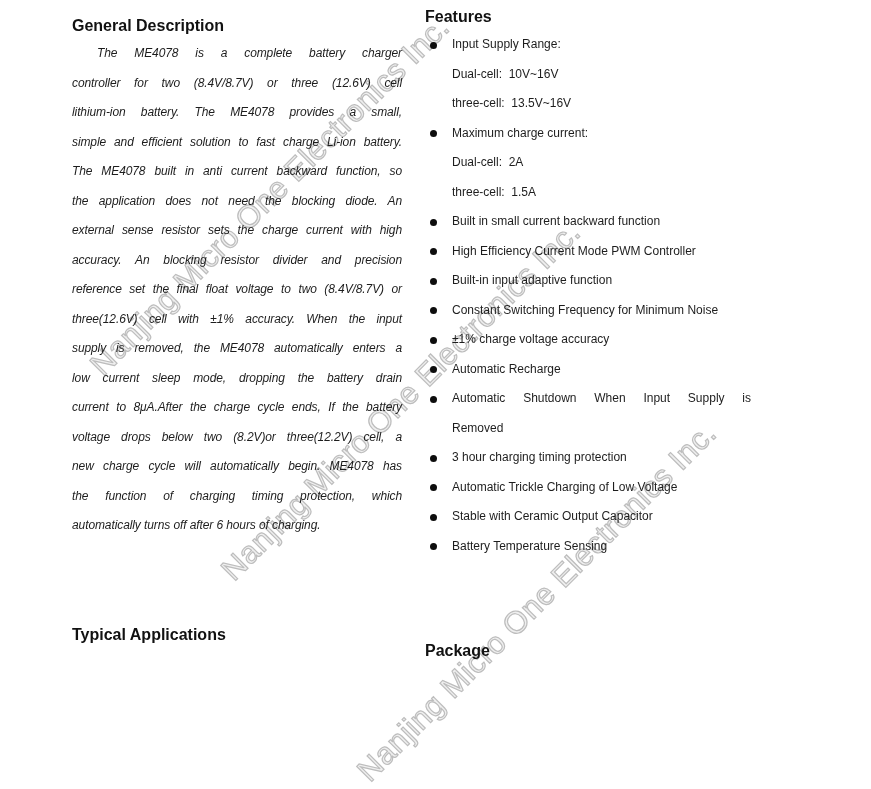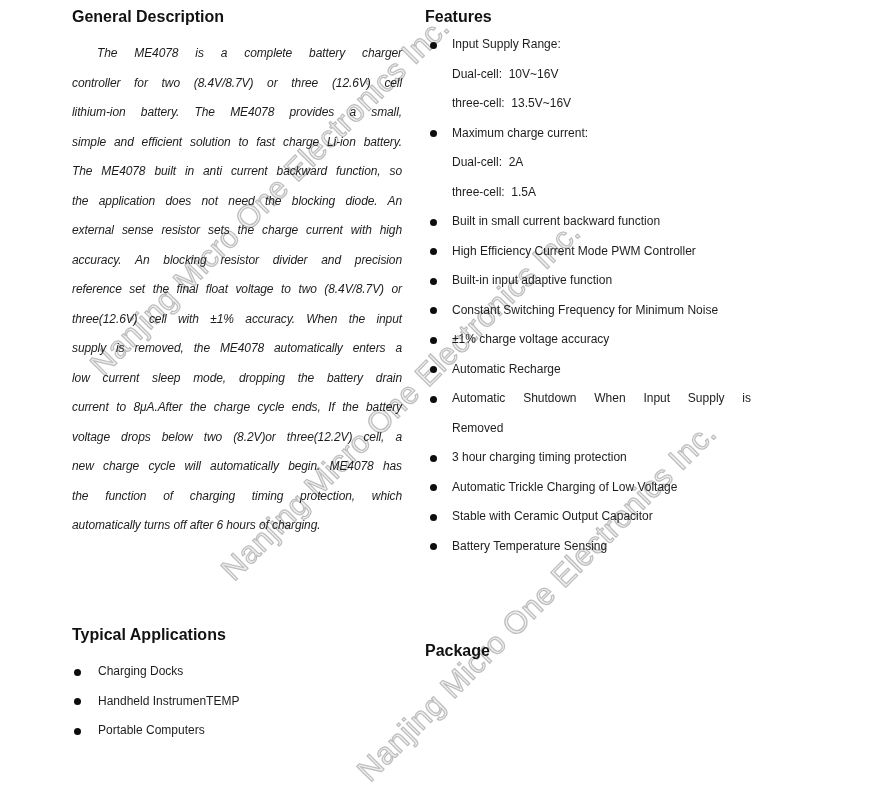--- a/index.html
+++ b/index.html
@@ -16,21 +16,21 @@
     pointer-events:none;
   }
   #wm-a { left:270px; top:196px; }
   #wm-b { left:401px; top:401px; }
   #wm-c { left:537px; top:602px; }
   
   .h-title {
     position:absolute; z-index:1; font-size:16px; font-weight:bold; color:#111;
     line-height:20px; white-space:nowrap;
   }
-  #gd-title   { left:72px;  top:7px; }
+  #gd-title   { left:72px;  top:16px; }
   #feat-title { left:425px; top:7px; }
   #ta-title   { left:72px;  top:625px; }
   #pk-title   { left:425px; top:641px; }
   
   #gd-para {
     position:absolute; z-index:1; left:72px; top:39px; width:330px;
     font-size:12px;
   }
   .gd-line {
     line-height:29.5px; text-align:justify; text-align-last:justify;
@@ -157,29 +157,15 @@
       <div class="li bullet">
       <span class="dot"></span>
       <span class="txt">Stable with Ceramic Output Capacitor</span>
     </div>
       <div class="li bullet">
       <span class="dot"></span>
       <span class="txt">Battery Temperature Sensing</span>
     </div>
     </div>
 
-  <div class="list" id="ta-list">
-      <div class="li">
-      <span class="dot"></span>
-      <span class="txt">Charging Docks</span>
-    </div>
-      <div class="li">
-      <span class="dot"></span>
-      <span class="txt">Handheld InstrumenTEMP</span>
-    </div>
-      <div class="li">
-      <span class="dot"></span>
-      <span class="txt">Portable Computers</span>
-    </div>
-    </div>
 
 
 </div>
 
 </body></html>

